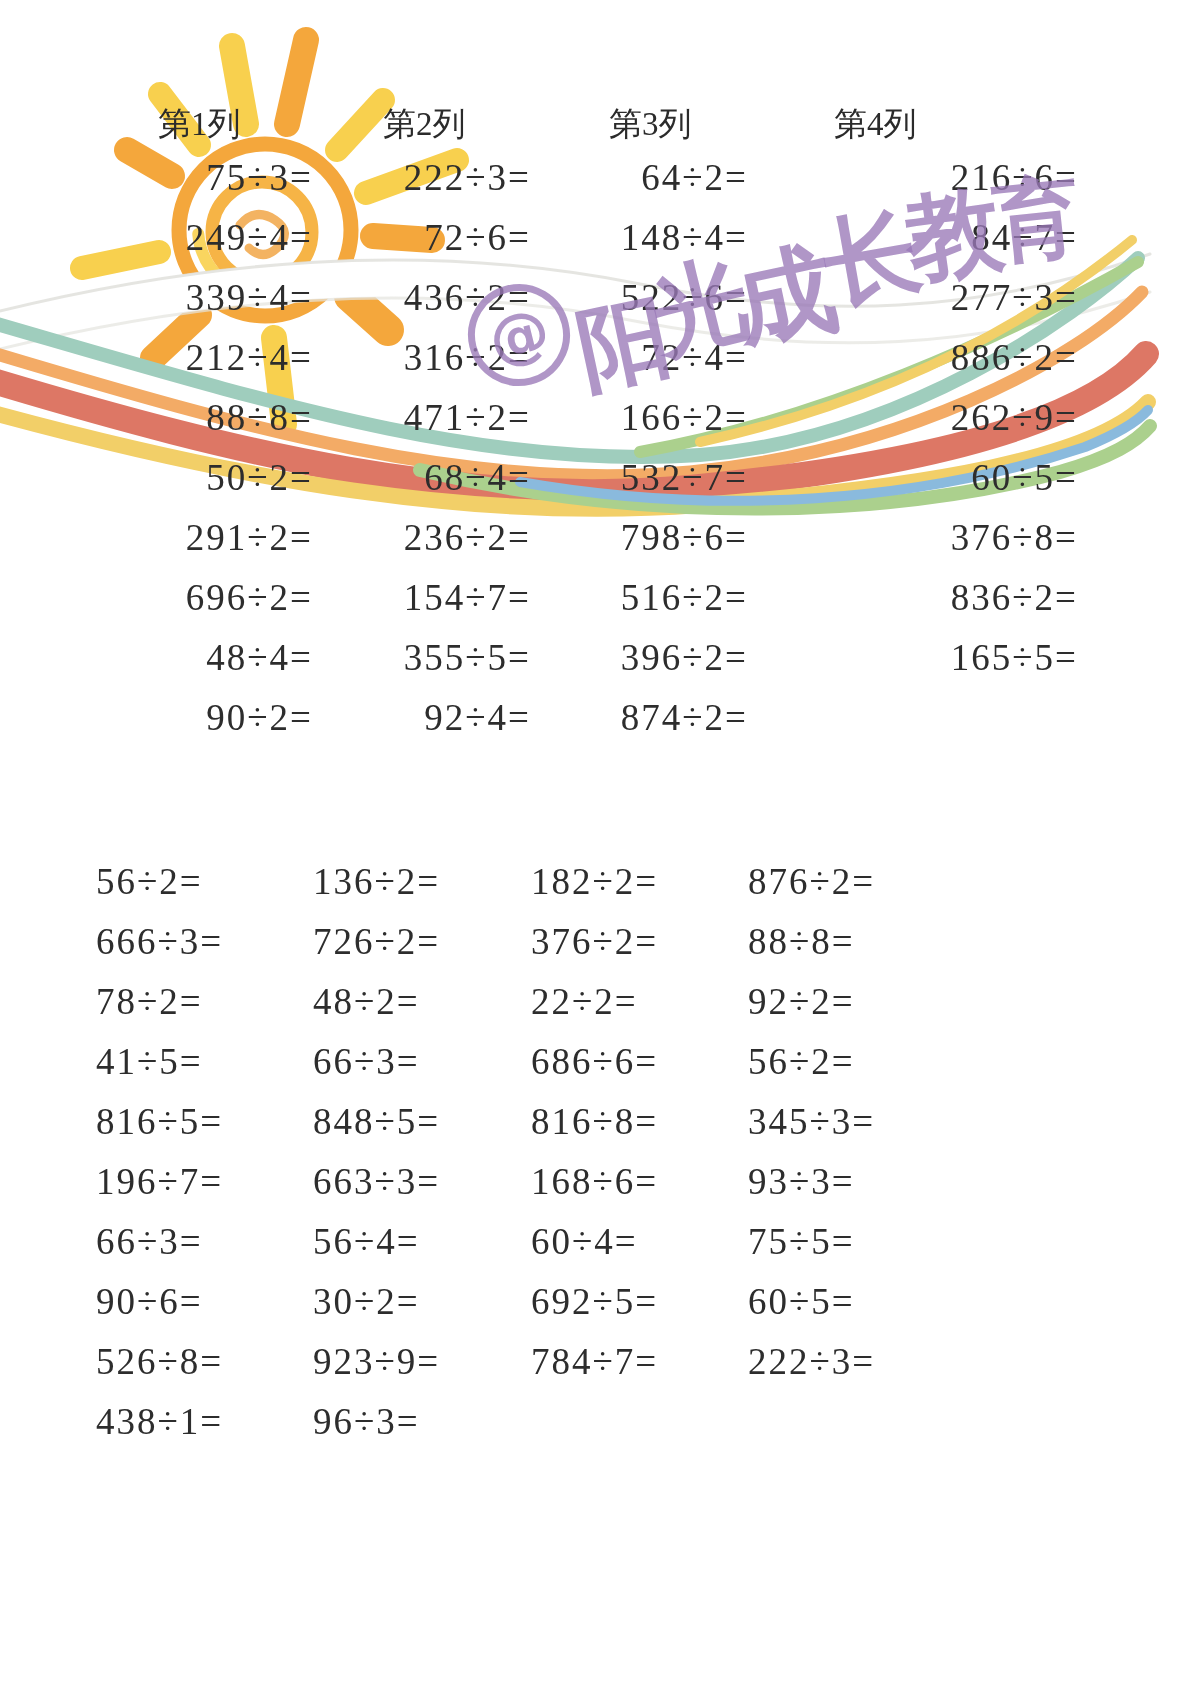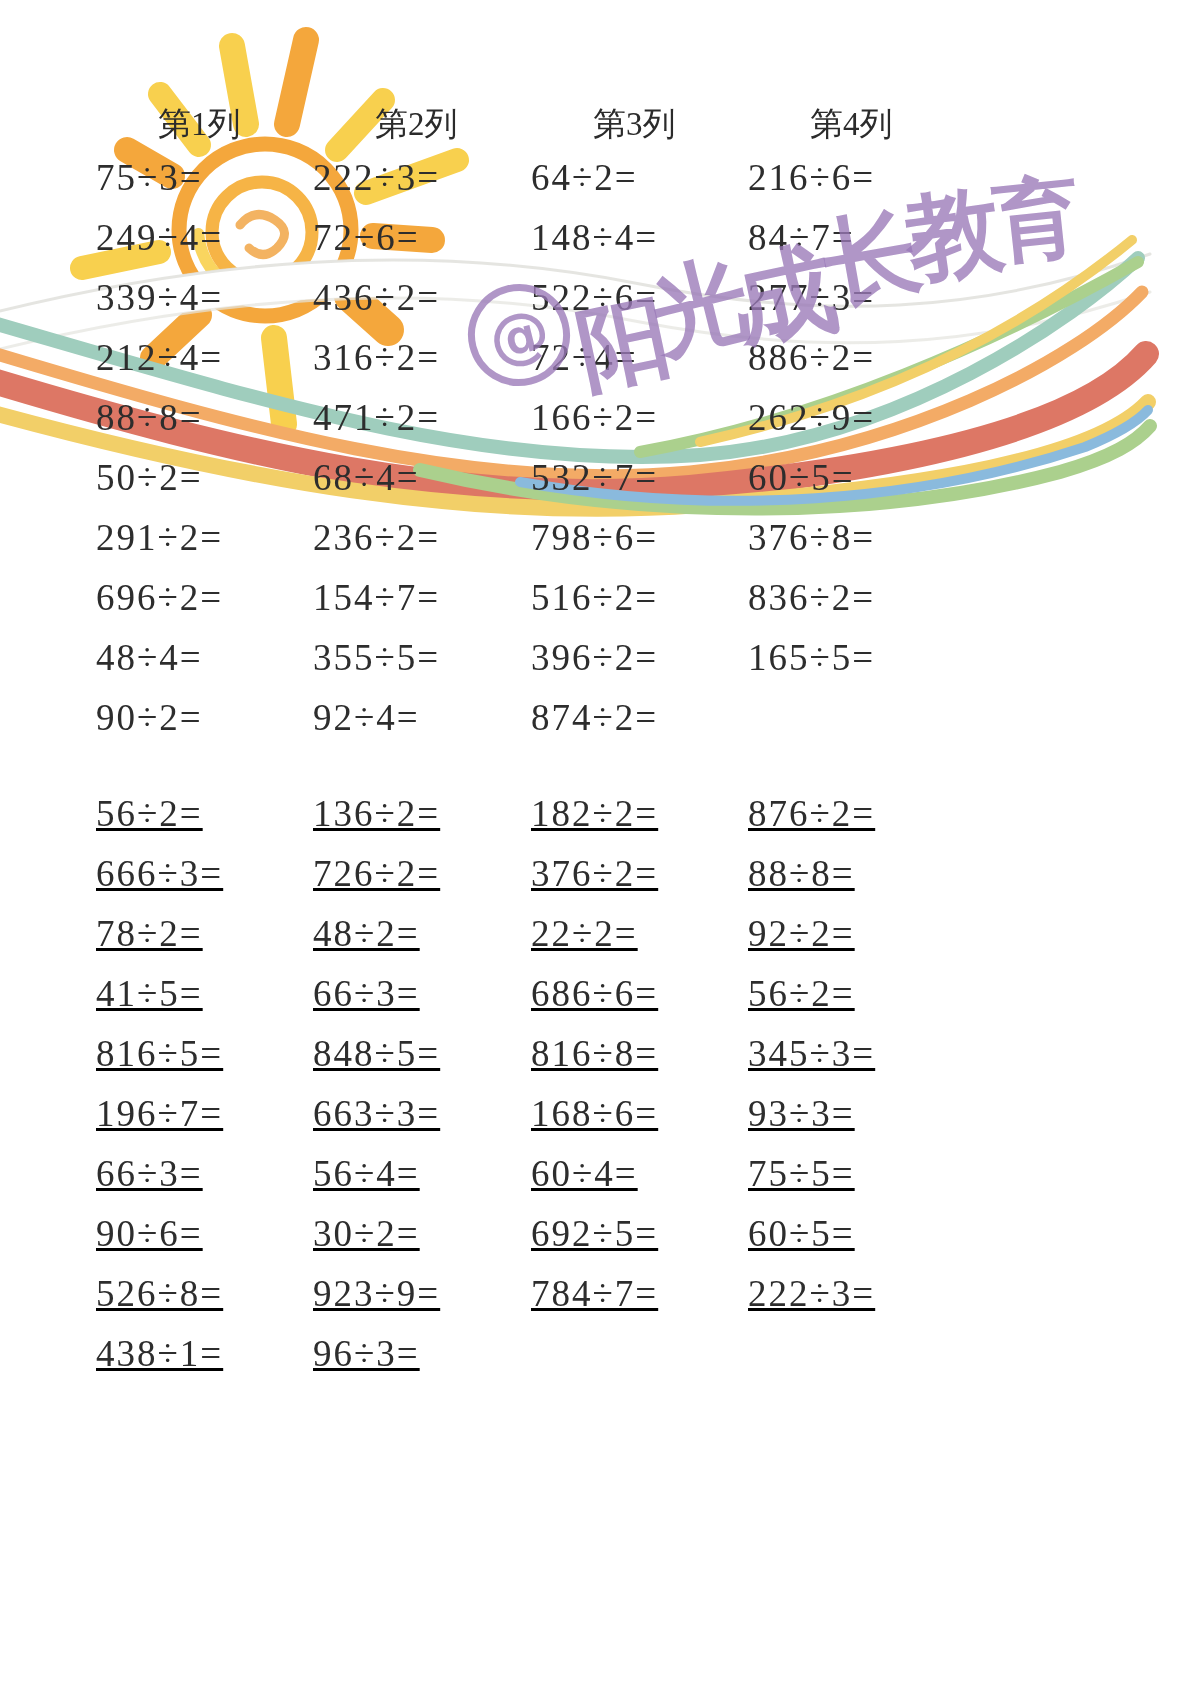--- a/index.html
+++ b/index.html
@@ -14,35 +14,35 @@
     font-family:"Liberation Serif", serif;
   }
   
   #deco{
     position:absolute;left:0;top:0;z-index:1;
     pointer-events:none;
   }
   
   .headers{
     position:absolute;left:96px;top:102px;z-index:2;
-    display:grid;grid-template-columns:217px 218px 217px 330px;
+    display:grid;grid-template-columns:217px 218px 217px 330px;gap:8px;
   }
   .hcell{
     padding-left:62px;
     font-size:33px;color:#2b2b2b;
     font-family:"Liberation Serif", serif;
     white-space:nowrap;
   }
   .problems{
     position:absolute;left:96px;z-index:2;
     display:grid;grid-template-columns:217px 218px 217px 330px;
     grid-auto-rows:60px;
   }
-  #block1{top:156px;}
-  #block2{top:792px;text-decoration:underline;}
+  #block1{top:156px;text-align:right;}
+  #block2{top:860px;}
   .cell{
     font-size:37px;line-height:44px;color:#2d2d2d;
     letter-spacing:2px;
     font-family:"Liberation Serif", serif;
     white-space:nowrap;
   }
   
   .watermark{
     position:absolute;inset:0;z-index:3;pointer-events:none;
   }

